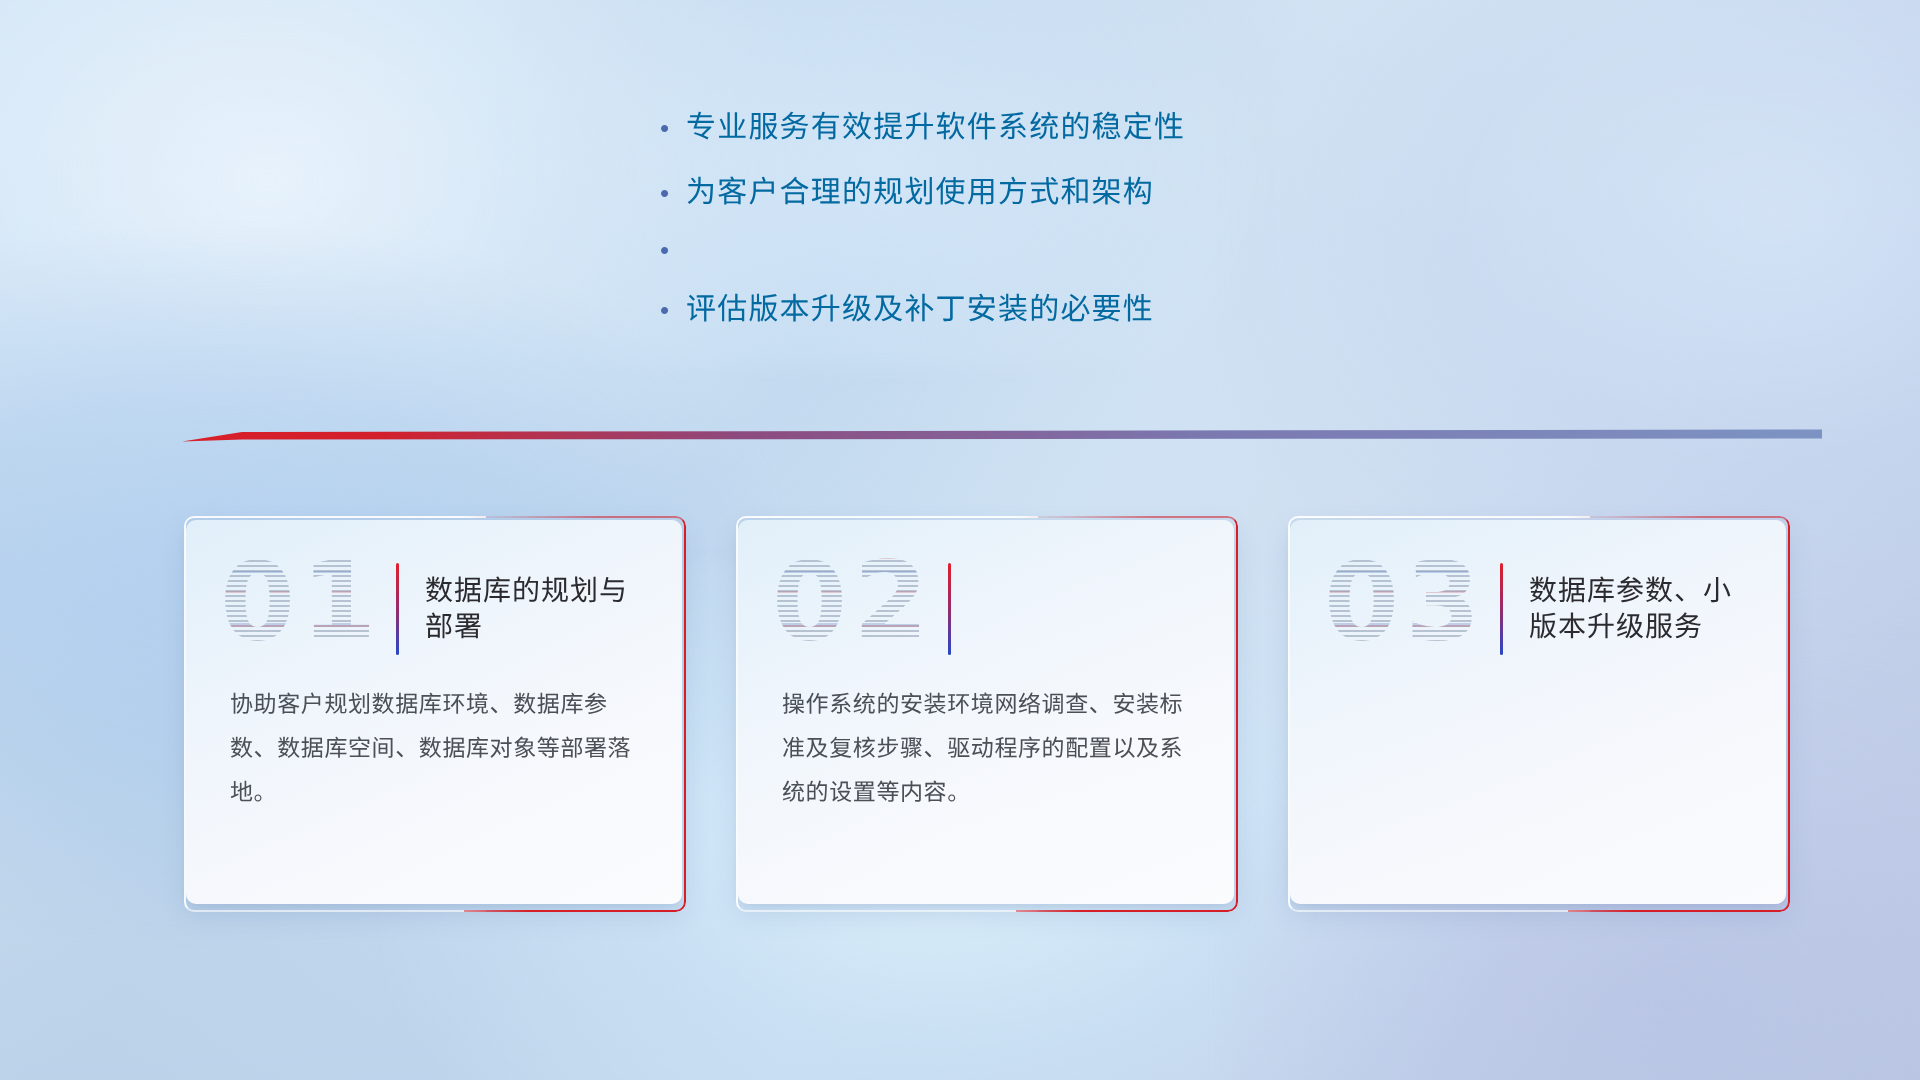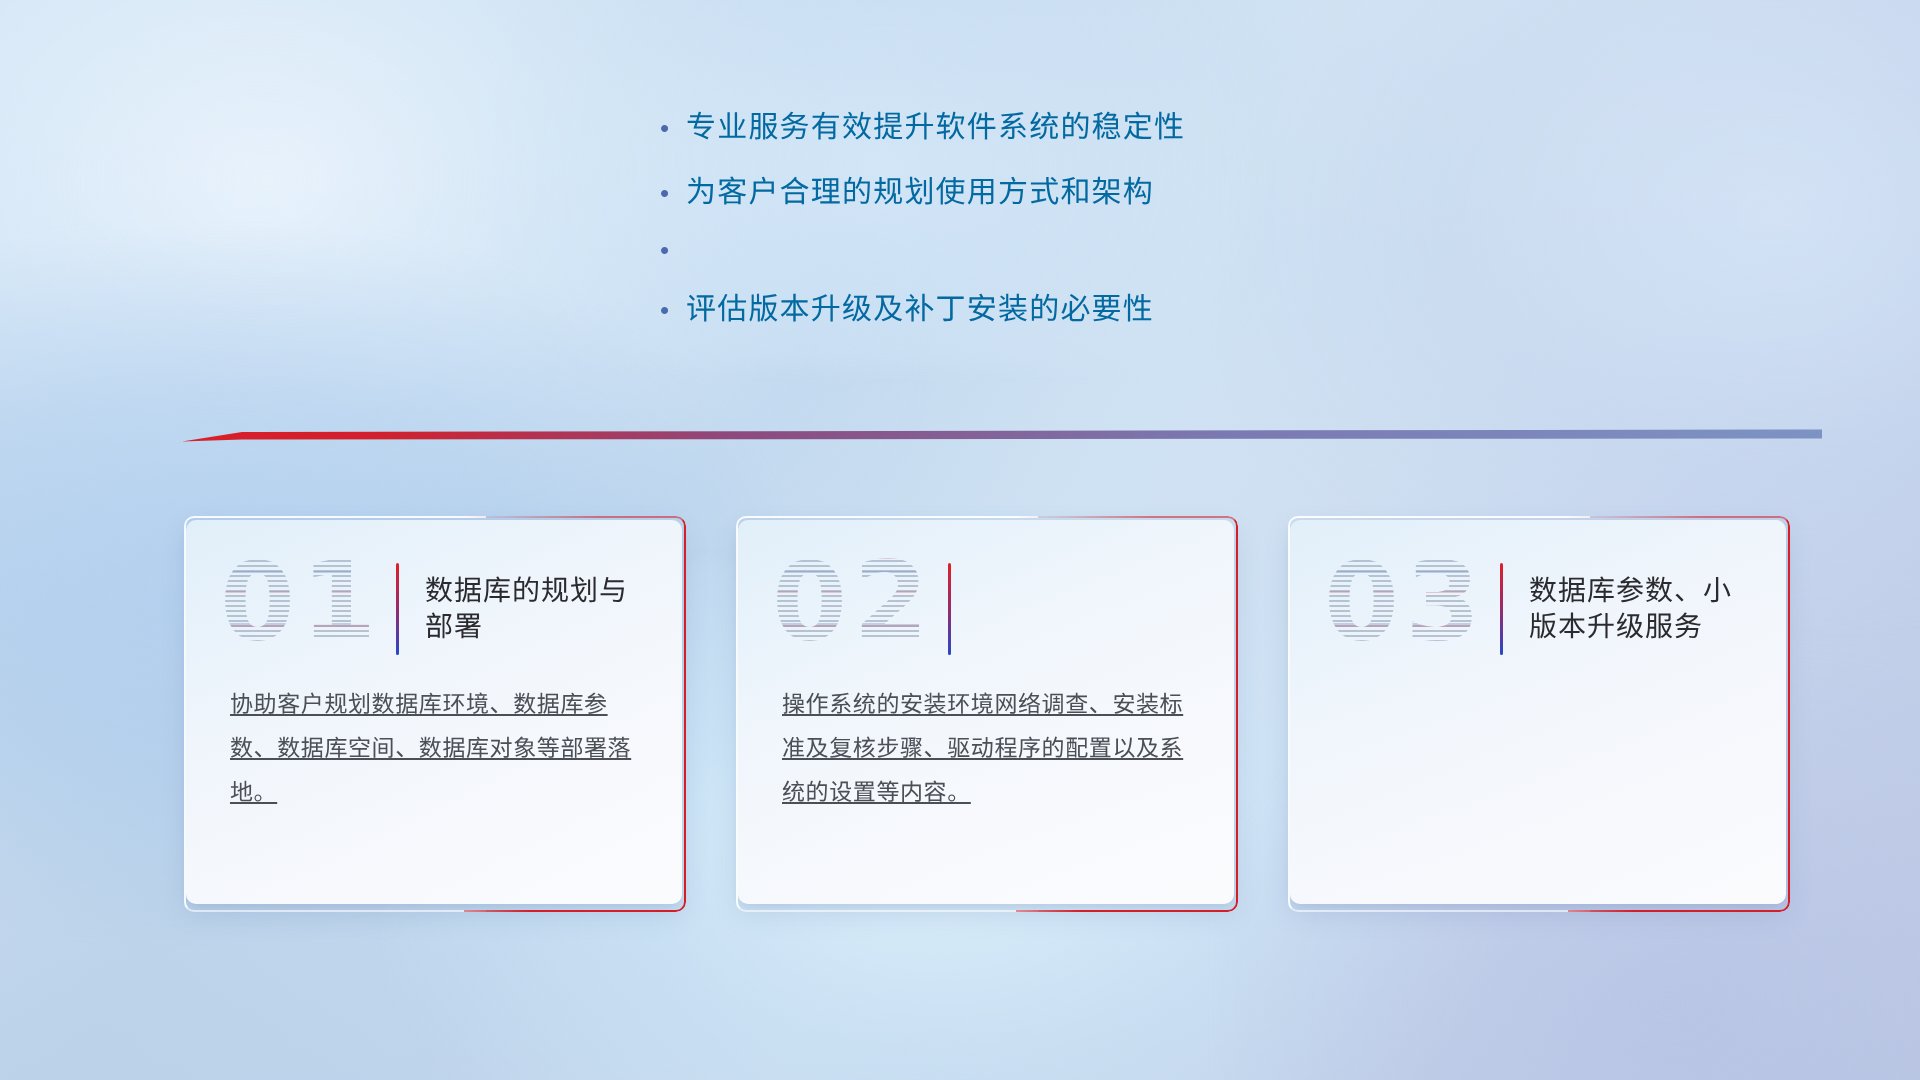--- a/index.html
+++ b/index.html
@@ -272,21 +272,20 @@
     line-height: 1.28;
     font-weight: 500;
     letter-spacing: 1px;
   }
   .card-body {
     padding: 12px 44px 0 44px;
     color: #4b4f56;
     font-size: 23px;
     line-height: 1.92;
     letter-spacing: 0.6px;
-    text-decoration: underline;
   }
 </style>
 </head>
 <body>
 
 <div id="slide">
 
   <div class="bg-base"></div>
   <div class="bg-glow-a"></div>
   <div class="bg-glow-b"></div>

